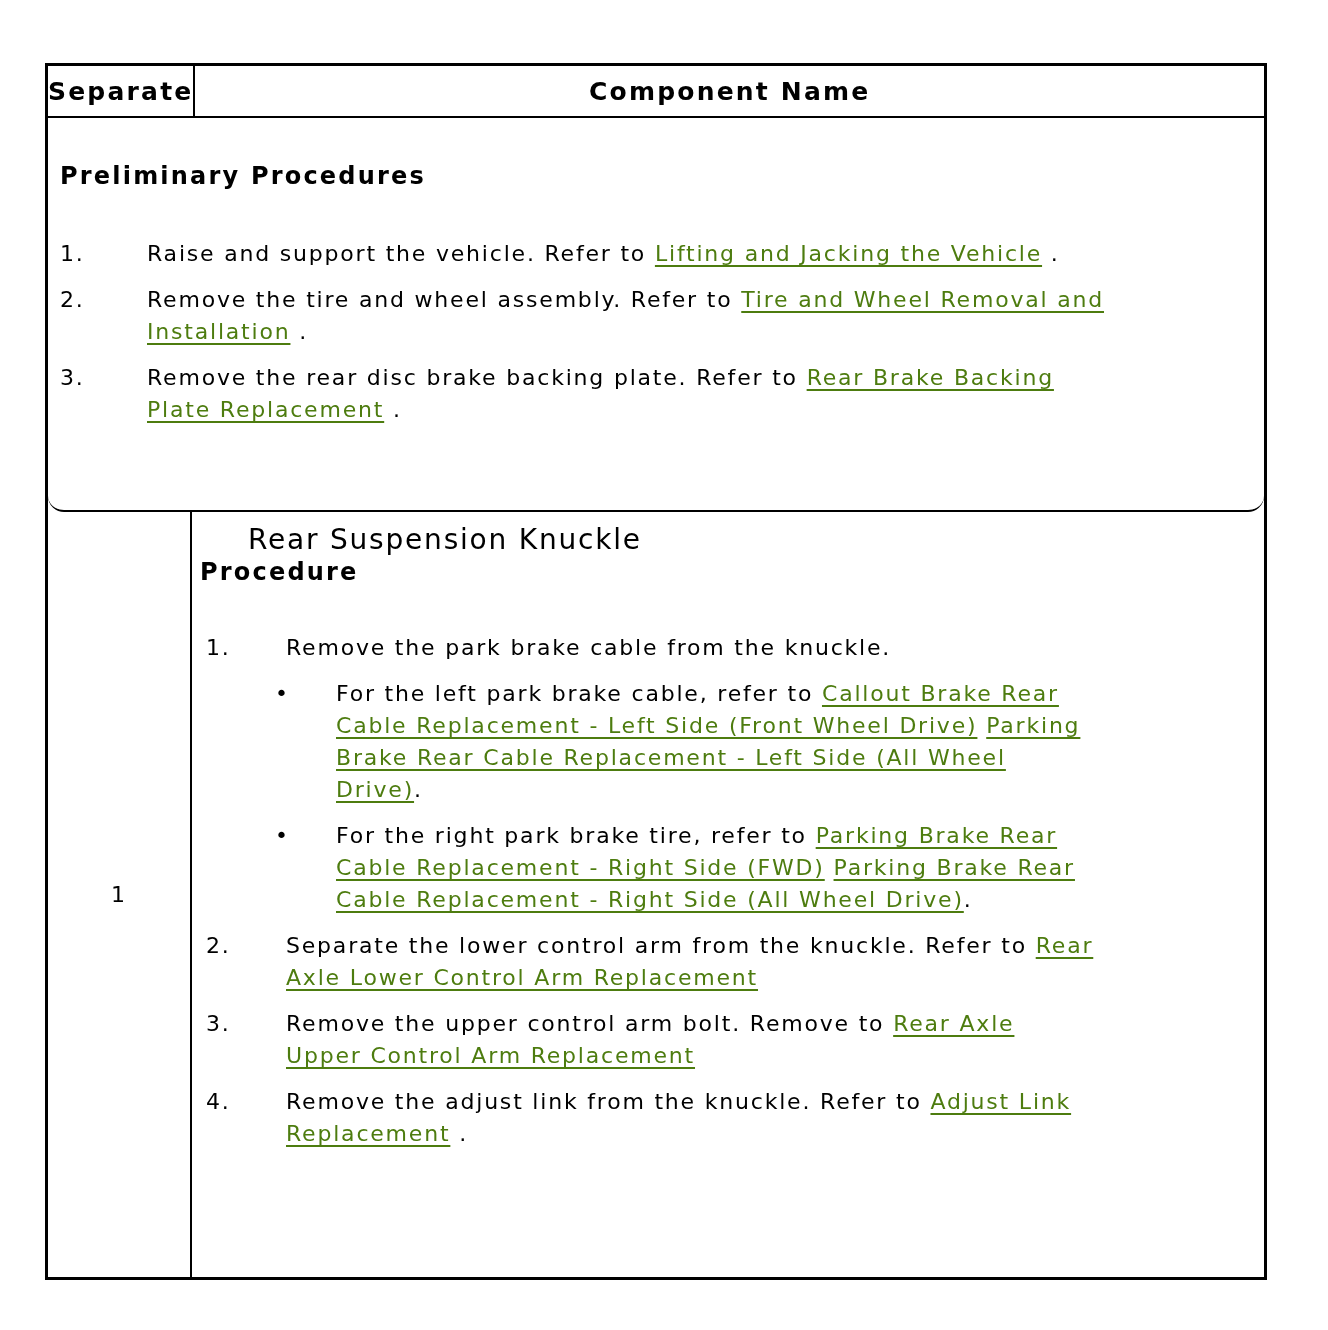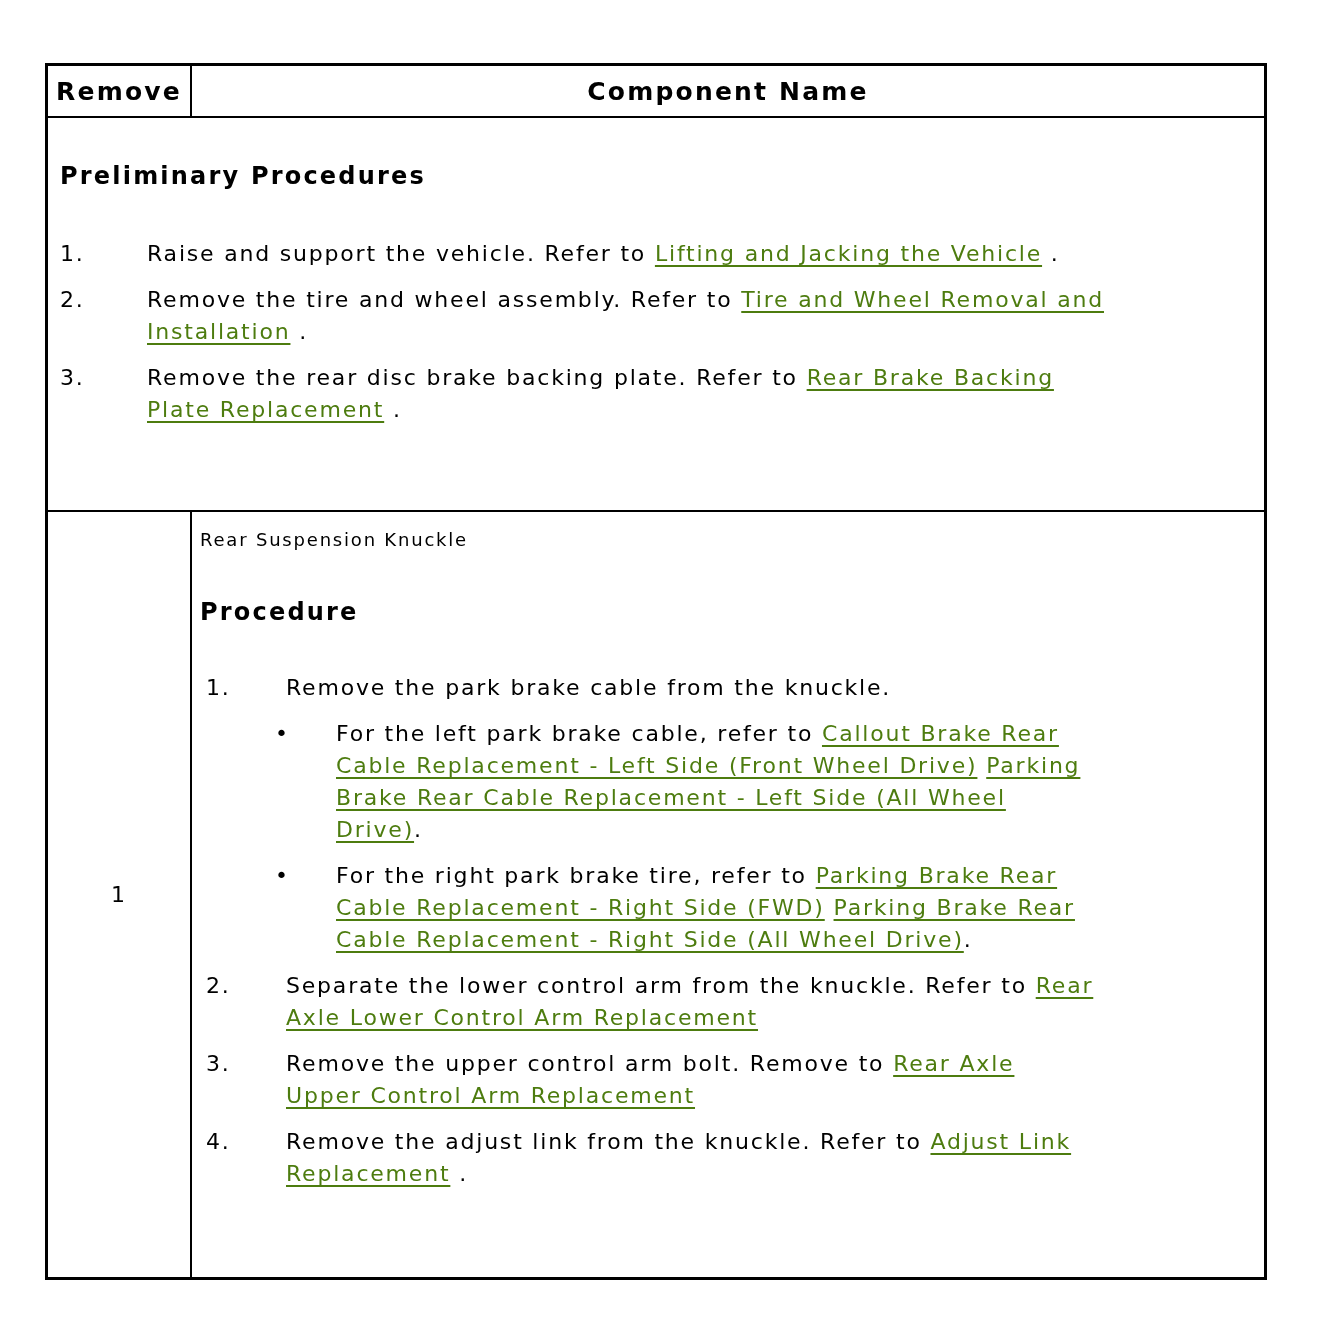--- a/index.html
+++ b/index.html
@@ -36,20 +36,21 @@
   .callout-head {
     flex: 0 0 144px;
     border-right: 2px solid #000000;
   }
   .comp-head { flex: 1; border-radius: 20px; }
   
   .prelim-row {
     min-height: 394px;
     border-bottom: 2px solid #000000;
     padding: 42px 150px 0 12px;
+    border-radius: 16px;
   }
   .section-title {
     font-weight: bold;
     font-size: 24px;
     line-height: 32px;
     letter-spacing: 2.2px;
   }
   .prelim-title { margin-bottom: 46px; }
   
   .step {
@@ -80,26 +81,26 @@
     align-items: center;
     justify-content: center;
     font-size: 22px;
     letter-spacing: 1.8px;
   }
   .content-cell {
     flex: 1;
     padding: 12px 170px 0 8px;
   }
   .component-title {
-    font-size: 18px;
+    font-size: 28px;
     line-height: 32px;
     letter-spacing: 1.8px;
+    margin-left: 48px;
   }
   .procedure-title {
-    margin-top: 40px;
     margin-bottom: 44px;
   }
   .proc-steps .step-num { flex: 0 0 80px; }
   .proc-steps .step { margin-left: 6px; }
   .bullet {
     display: flex;
     margin-top: 14px;
     margin-left: -11px;
   }
   .bullet-marker {
@@ -107,21 +108,21 @@
     text-align: left;
   }
   .bullet-body { flex: 1; }
 </style>
 </head>
 <body>
 
 <div class="doc-table">
 
   <div class="header-row">
-    <div class="header-cell callout-head">Remove</div>
+    <div class="header-cell callout-head">Separate</div>
     <div class="header-cell comp-head">Component Name</div>
   </div>
 
   <div class="prelim-row">
     <div class="section-title prelim-title">Preliminary Procedures</div>
     <div class="steps" id="prelim-steps">
         <div class="step">
           <span class="step-num">1.</span>
           <div class="step-body"><span>Raise and support the vehicle. Refer to </span><a class="doc-link" href="#">Lifting and Jacking the Vehicle</a><span> .</span></div>
         </div>

